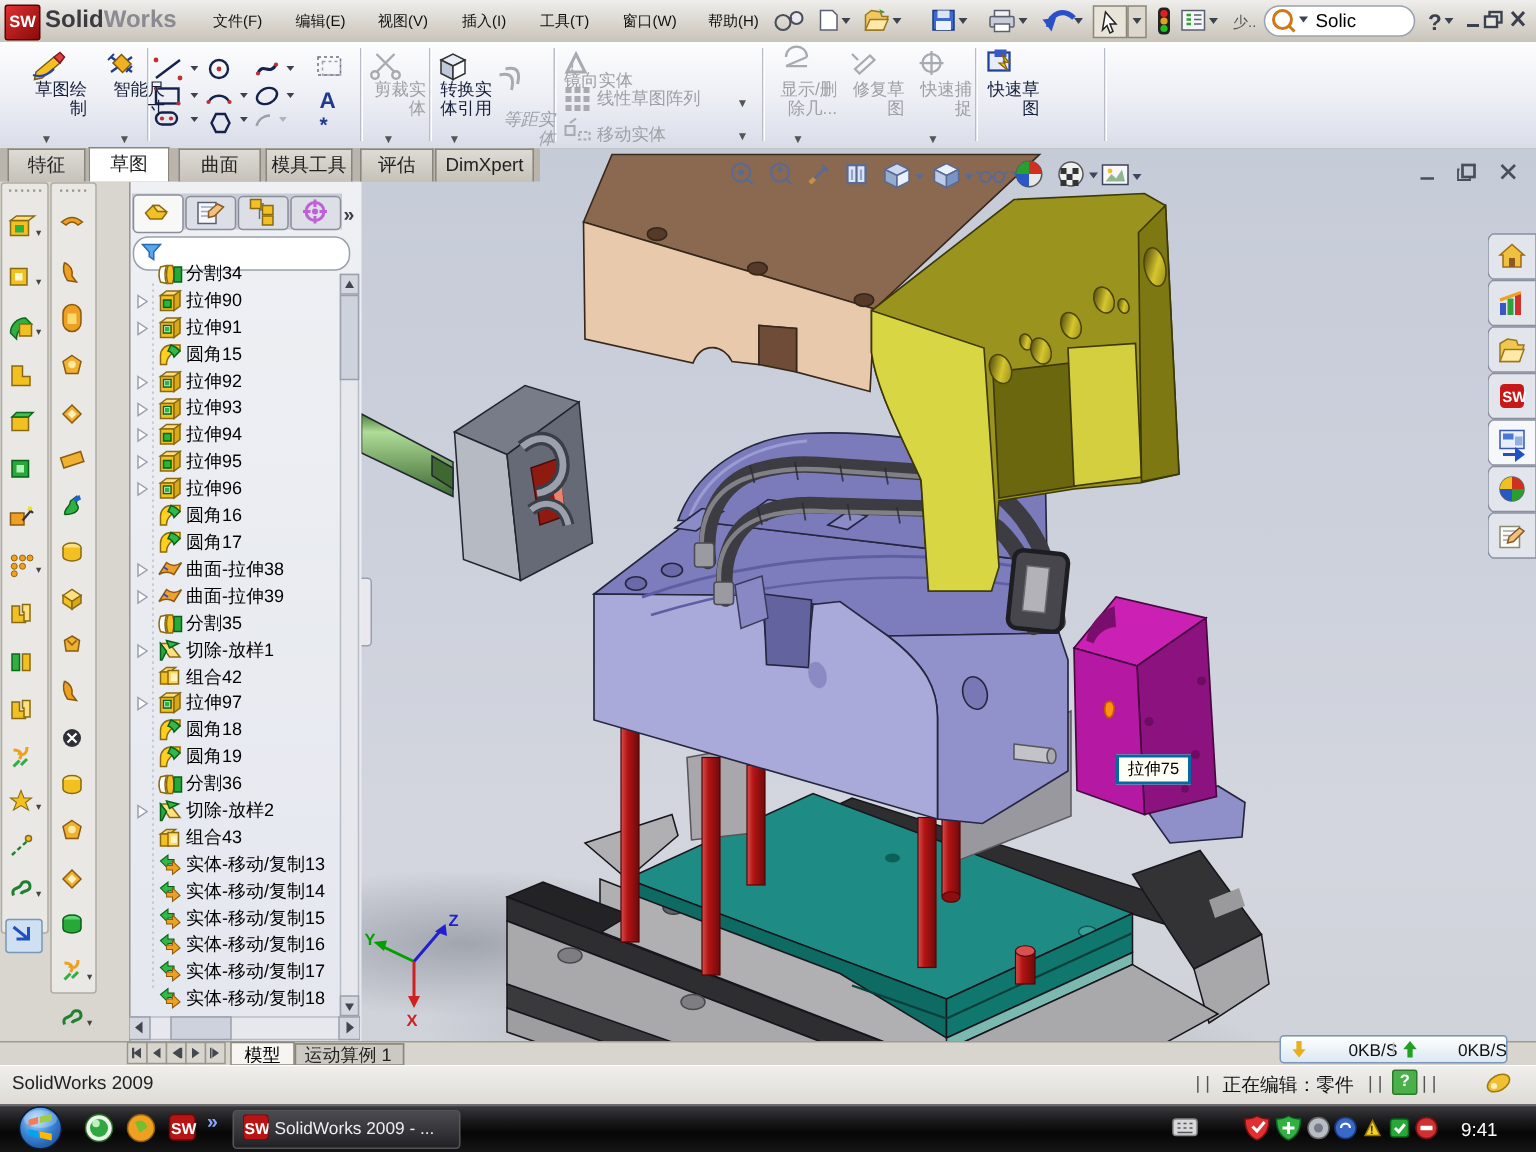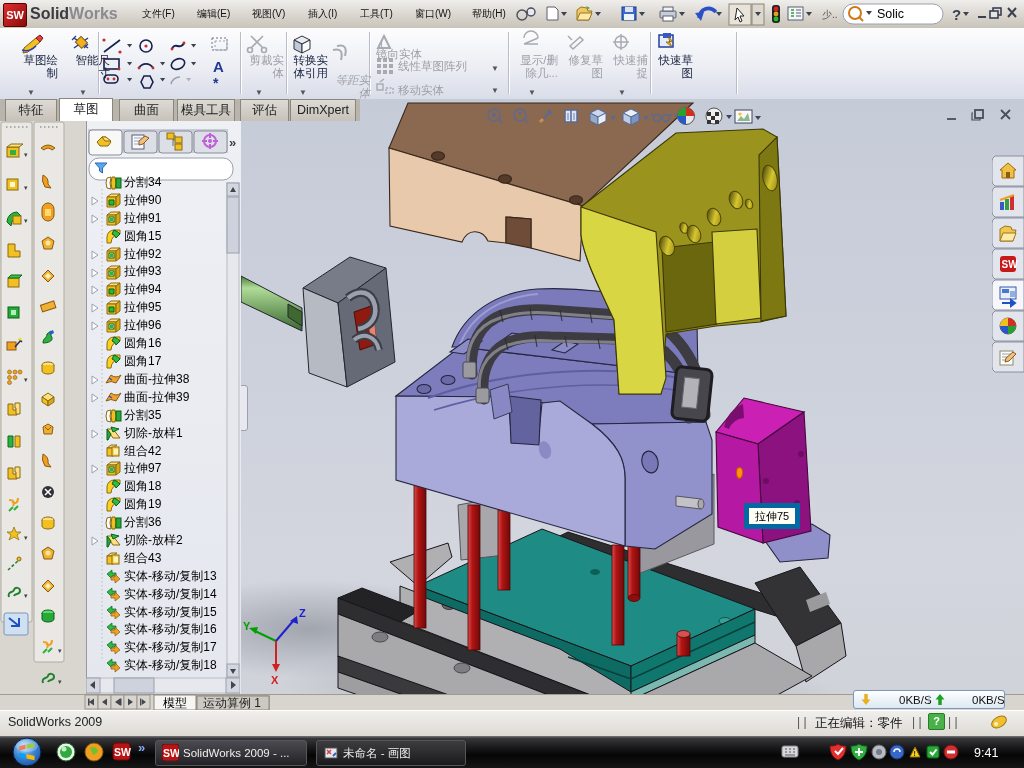--- a/index.html
+++ b/index.html
@@ -479,21 +479,21 @@
       </g>
     </g>
 
     <g stroke="#4a4e5a" stroke-width="1.8" fill="none">
       <path d="M947,119 h9"></path>
       <rect x="975" y="110" width="8" height="8"></rect>
         <path d="M973,113 h-1 v7 h8 v-2" stroke-width="1.2"></path>
       <path d="M1001,110 l9,9 M1010,110 l-9,9"></path>
     </g>
   </svg>
-  <div class="abs" style="left:744px;top:503px;width:46px;height:16px;background:#fffff6;border:5px solid #0369a1;font-size:11px;line-height:16px;text-align:center;">拉伸75</div>
+  <div class="abs" style="left:744px;top:503px;width:46px;height:16px;background:#fffff6;border:2px solid #0369a1;font-size:11px;line-height:16px;text-align:center;">拉伸75</div>
   <div class="abs" style="left:236px;top:385px;width:10px;height:44px;background:#e8e8ee;border:1px solid #9aa0b0;border-radius:3px;"></div>
   <div id="leftcols" class="abs"></div>
   <svg class="abs" style="left:0;top:121px;" width="86" height="589" viewBox="0 0 86 589">
     <defs>
       <g id="ic1">
           <rect x="0" y="3" width="12" height="10" fill="#f2c020" stroke="#8a6a10"></rect>
           <path d="M0,3 l4,-3 12,0 -4,3 z" fill="#ffe080" stroke="#8a6a10"></path>
           <rect x="3" y="6" width="6" height="5" fill="#30b040"></rect>
         </g>
       <g id="ic2">
@@ -967,19 +967,13 @@
         <circle cx="7" cy="7" r="7" fill="#d03030" stroke="#801010"></circle>
         <rect x="3" y="5.5" width="8" height="3" fill="#fff"></rect>
       </g>
     <text x="974" y="21" font-size="12.5" fill="#fff">9:41</text>
   </svg>
   <div class="tbtn" style="left:155px;width:150px;background:linear-gradient(#4a4a50,#222226);">
     <svg width="17" height="17" style="vertical-align:-4px;margin:0 4px 0 6px;" viewBox="0 0 17 17">
         <rect x="0" y="0" width="17" height="17" rx="3" fill="#b81414" stroke="#6a0a0a"></rect>
         <text x="1" y="13" font-size="10.5" font-weight="bold" fill="#fff">SW</text>
       </svg>SolidWorks 2009 - ...</div>
-  <div class="tbtn" style="left:316px;width:148px;">
-    <svg width="16" height="16" style="vertical-align:-4px;margin:0 4px 0 6px;" viewBox="0 0 16 16">
-        <rect x="2" y="3" width="12" height="10" fill="#e8e8f0" stroke="#555"></rect>
-        <path d="M4,5 l4,4 m0,-4 l-4,4" stroke="#d04040" stroke-width="1.5"></path>
-        <path d="M10,11 l3,-3" stroke="#3060c0" stroke-width="2"></path>
-      </svg>未命名 - 画图</div>
 </div>
 
 </body></html>

